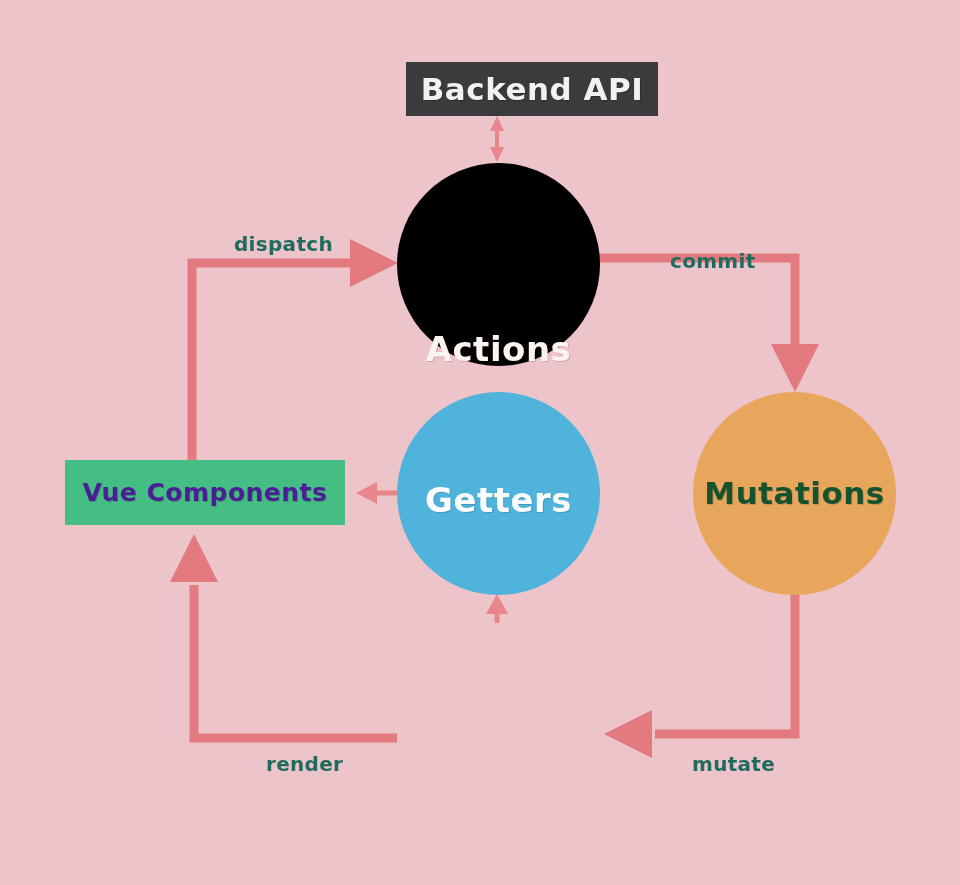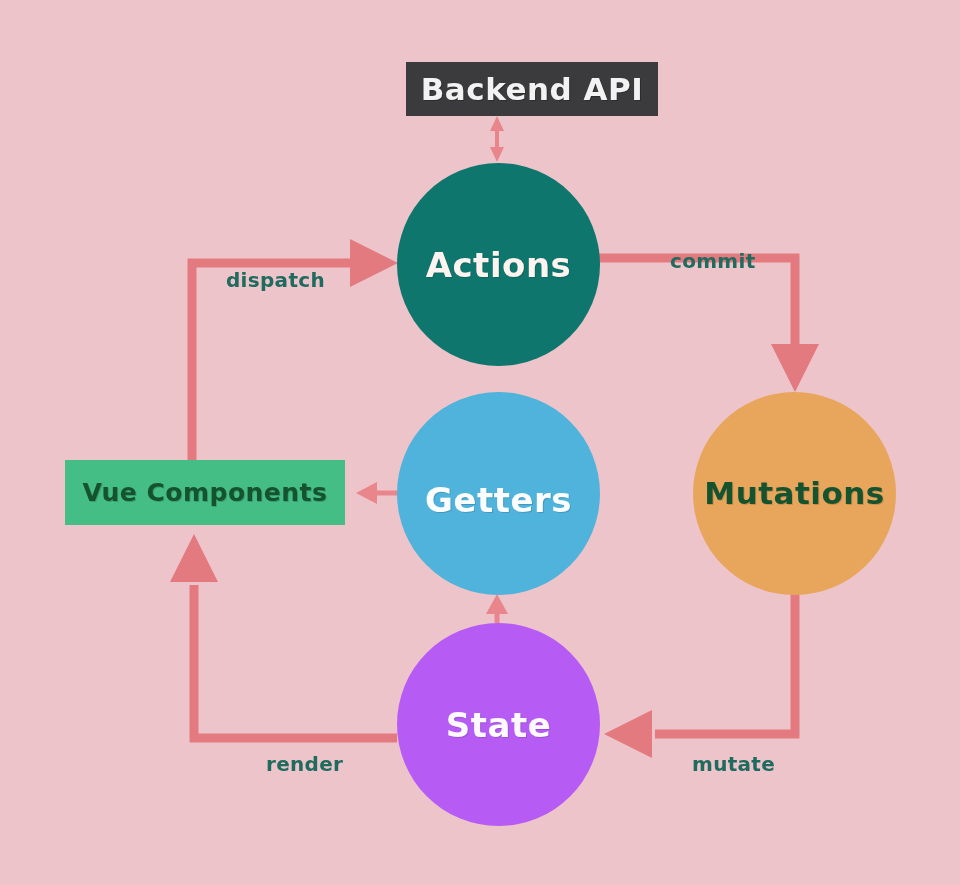--- a/index.html
+++ b/index.html
@@ -57,35 +57,36 @@
 
   
   #vue-components {
     left: 65px;
     top: 460px;
     width: 280px;
     height: 65px;
     background: #45be85;
   }
   #vue-components .node-label {
-    color: #14532d;
+    color: #4c1d95;
     font-size: 25px;
     text-shadow: 1px 1px 0 rgba(0,0,0,0.18);
   }
 
   
   .circle {
     border-radius: 50%;
   }
   #actions {
     left: 397px;
     top: 163px;
     width: 203px;
     height: 203px;
-    background: #0f766e;
+    background: #000000;
+    align-items: flex-end;
   }
   #actions .node-label {
     color: #fdf3ef;
     font-size: 34px;
     text-shadow: 1px 1px 0 rgba(0,0,0,0.14);
   }
   #mutations {
     left: 693px;
     top: 392px;
     width: 203px;
@@ -125,21 +126,21 @@
 
   
   .edge-label {
     position: absolute;
     color: #1f6b5e;
     font-size: 20px;
     font-weight: bold;
     letter-spacing: 0.3px;
     white-space: nowrap;
   }
-  #label-dispatch { left: 226px; top: 232px; margin-top: 36px; }
+  #label-dispatch { left: 234px; top: 232px; }
   #label-commit   { left: 670px; top: 227px; margin-top: 22px; }
   #label-render   { left: 266px; top: 752px; }
   #label-mutate   { left: 692px; top: 752px; }
 </style>
 </head>
 <body>
 
 <div id="stage">
 
   <svg id="arrow-layer" viewBox="0 0 960 885" width="960" height="885" xmlns="http://www.w3.org/2000/svg">
@@ -190,23 +191,20 @@
   </div>
 
   <div class="node circle" id="mutations">
     <span class="node-label">Mutations</span>
   </div>
 
   <div class="node circle" id="getters">
     <span class="node-label">Getters</span>
   </div>
 
-  <div class="node circle" id="state">
-    <span class="node-label">State</span>
-  </div>
 
   <div class="node" id="vue-components">
     <span class="node-label">Vue Components</span>
   </div>
 
   <div class="edge-label" id="label-dispatch">dispatch</div>
   <div class="edge-label" id="label-commit">commit</div>
   <div class="edge-label" id="label-render">render</div>
   <div class="edge-label" id="label-mutate">mutate</div>
 

